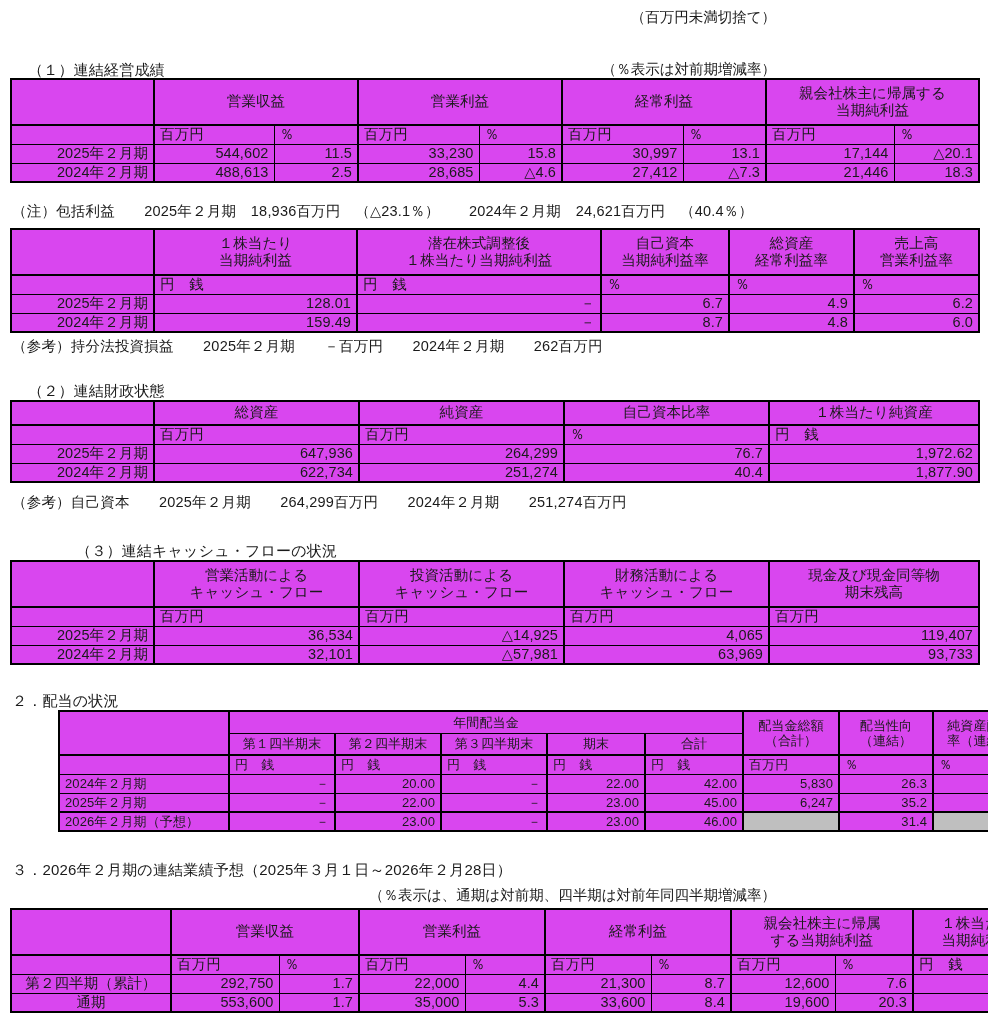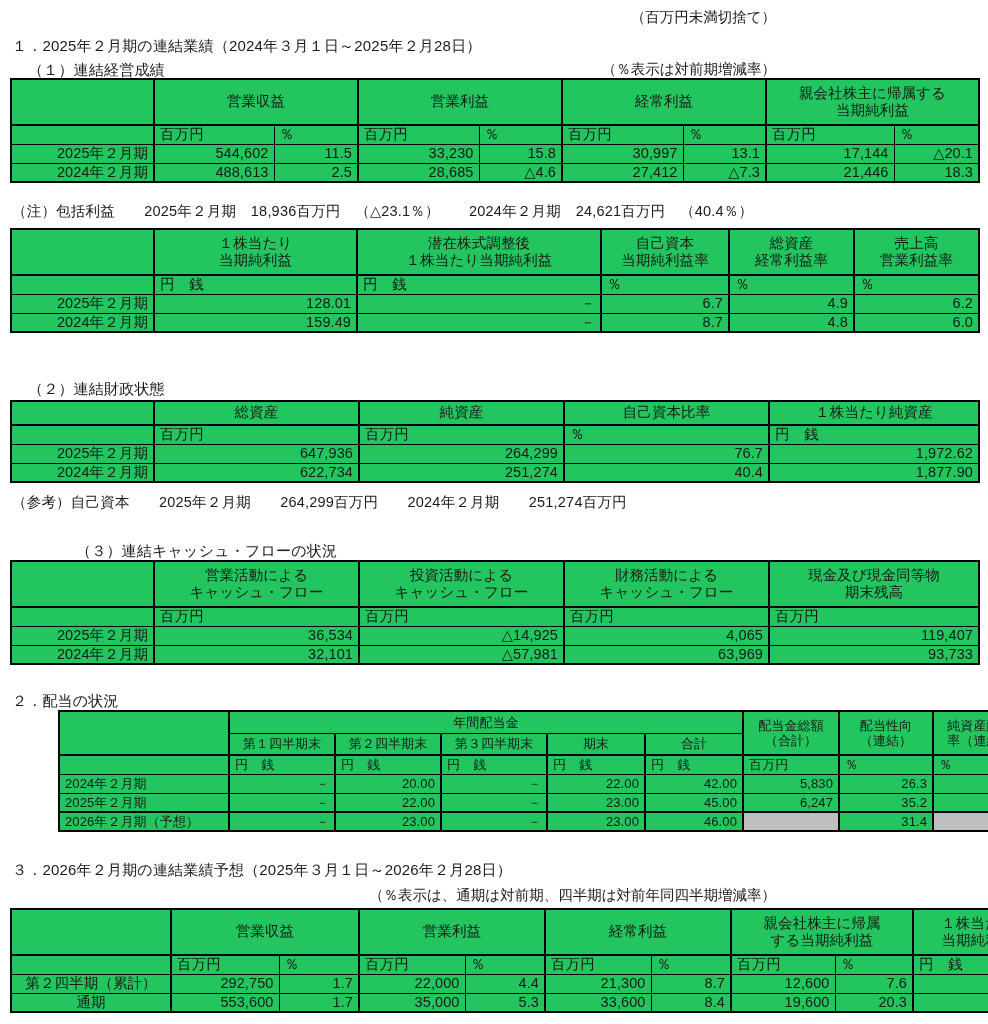--- a/index.html
+++ b/index.html
@@ -48,21 +48,21 @@
     font-size: 14.5px;
     letter-spacing: 0.2px;
   }
 
   
   table.fin {
     position: absolute;
     border-collapse: collapse;
     table-layout: fixed;
     font-size: 14.5px;
-    background: #22c55e;
+    background: #d946ef;
   }
   table.fin td, table.fin th {
     border: 1px solid #000;
     padding: 0 5px;
     font-weight: normal;
     vertical-align: middle;
     line-height: 1.18;
     letter-spacing: 0.1px;
   }
   .outer-l { border-left-width: 2px !important; }
@@ -82,21 +82,20 @@
   .tall { height: 46px; }
   .rowh { height: 19px; }
 </style>
 </head>
 <body>
 
 <div class="page">
 
   <div class="right-note" style="top:10px;">（百万円未満切捨て）</div>
 
-  <div class="line sec-head" style="left:12px; top:38px;">１．2025年２月期の連結業績（2024年３月１日～2025年２月28日）</div>
   <div class="line sub-head" style="left:28px; top:62px;">（１）連結経営成績</div>
   <div class="right-note" style="top:62px;">（％表示は対前期増減率）</div>
 
   <table class="fin" id="t1" style="left:10px; top:78px; width:968px;">
     <colgroup>
       <col style="width:143px">
         <col style="width:120px">
         <col style="width:84px">
       <col style="width:121px">
         <col style="width:83px">
@@ -189,22 +188,23 @@
         <td class="rowlab outer-l outer-b">2024年２月期</td>
         <td class="num thickv outer-b">159.49</td>
         <td class="num thickv outer-b">－</td>
         <td class="num thickv outer-b">8.7</td>
         <td class="num thickv outer-b">4.8</td>
         <td class="num outer-r thickv outer-b">6.0</td>
       </tr>
     </tbody>
   </table>
 
-
-  <div class="line sub-head" style="left:28px; top:383px;font-family:Liberation Mono, monospace;">（２）連結財政状態</div>
+  <div class="line note-line" style="left:12px; top:339px;">（参考）持分法投資損益　　2025年２月期　　－百万円　　2024年２月期　　262百万円</div>
+
+  <div class="line sub-head" style="left:28px; top:383px;">（２）連結財政状態</div>
 
   <table class="fin" id="t3" style="left:10px; top:400px; width:968px;">
     <colgroup>
       <col style="width:143px">
         <col style="width:205px">
         <col style="width:205px">
       <col style="width:205px">
         <col style="width:210px">
     </colgroup>
     <tbody>

